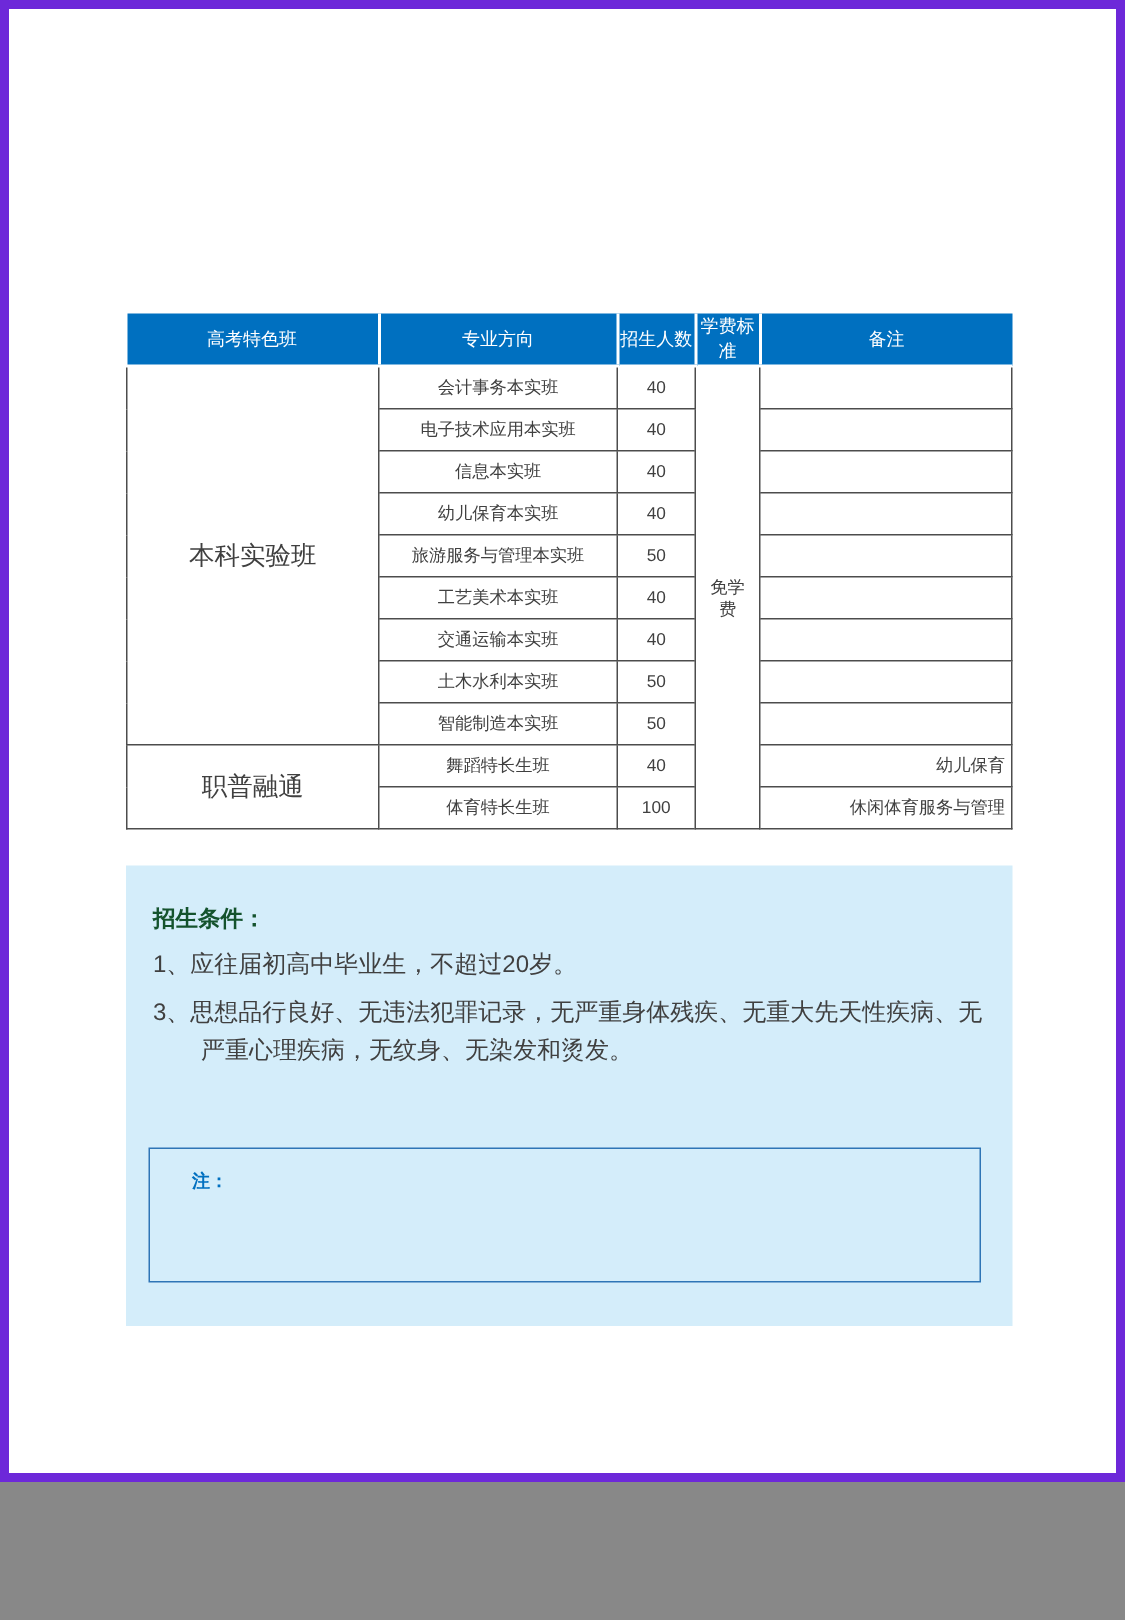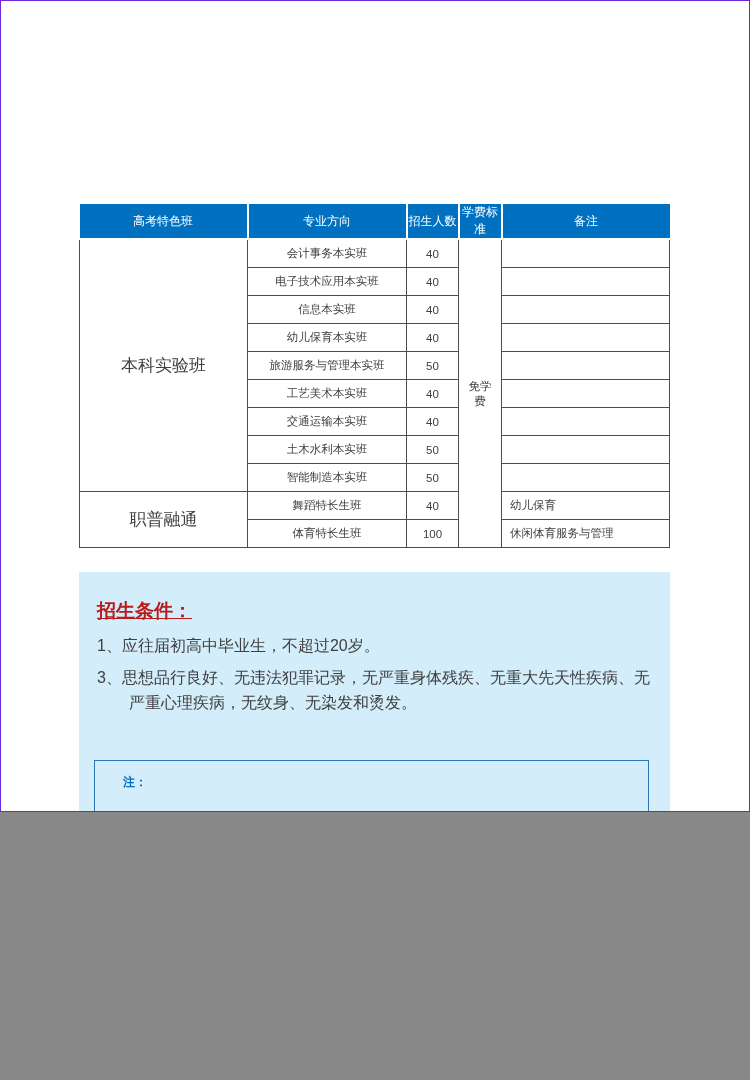--- a/index.html
+++ b/index.html
@@ -1,21 +1,21 @@
 <!DOCTYPE html>
 <html><head>
 <meta charset="utf-8">
 <style>
   html,body{margin:0;padding:0;background:#888;}
   .page{
     position:relative;
-    width:750px;height:812px;
+    width:750px;height:988px;
     margin:0 auto;
     background:#ffffff;
-    border:1px solid #6d28d9;
+    border:6px solid #6d28d9;
     box-sizing:border-box;
     font-family:"Liberation Sans","DejaVu Sans",sans-serif;
     overflow:hidden;
   }
 
   
   .enroll-table{
     position:absolute;left:78px;top:203px;width:590px;
     border-collapse:collapse;table-layout:fixed;
     font-size:11.5px;color:#404040;
@@ -29,31 +29,31 @@
     background:#0070c0;color:#ffffff;font-weight:normal;
     font-size:12px;height:29px;padding:0;
     border-left:2px solid #ffffff;border-bottom:2px solid #ffffff;
   }
   .enroll-table thead th:first-child{border-left:none;}
   .enroll-table tbody td{
     border:1px solid #4d4d4d;
     height:27px;padding:0 4px;text-align:center;
     background:#ffffff;
   }
-  .enroll-table tbody td.remark{text-align:left;padding-left:8px;}
+  .enroll-table tbody td.remark{text-align:right;padding-left:8px;}
   .enroll-table tbody td.group{font-size:17px;}
 
   
   .cond-panel{
     position:absolute;left:78px;top:571px;width:591px;height:307px;
     background:#d4edfa;box-sizing:border-box;
     padding:26px 18px 0 18px;
   }
   .cond-title{
-    color:#b91c1c;font-weight:bold;font-size:19px;margin:0 0 10px 0;text-decoration:underline;
+    color:#14532d;font-weight:bold;font-size:15px;margin:0 0 10px 0;
   }
   .cond-list{margin:0;padding:0;list-style:none;color:#404040;font-size:16px;}
   .cond-list li{
     padding-left:2em;text-indent:-2em;
     line-height:1.55;margin-bottom:7px;
   }
   .note-box{
     position:absolute;left:15px;top:188px;width:555px;height:90px;
     border:1px solid #2e75b6;box-sizing:border-box;
     padding:13px 14px 0 28px;

